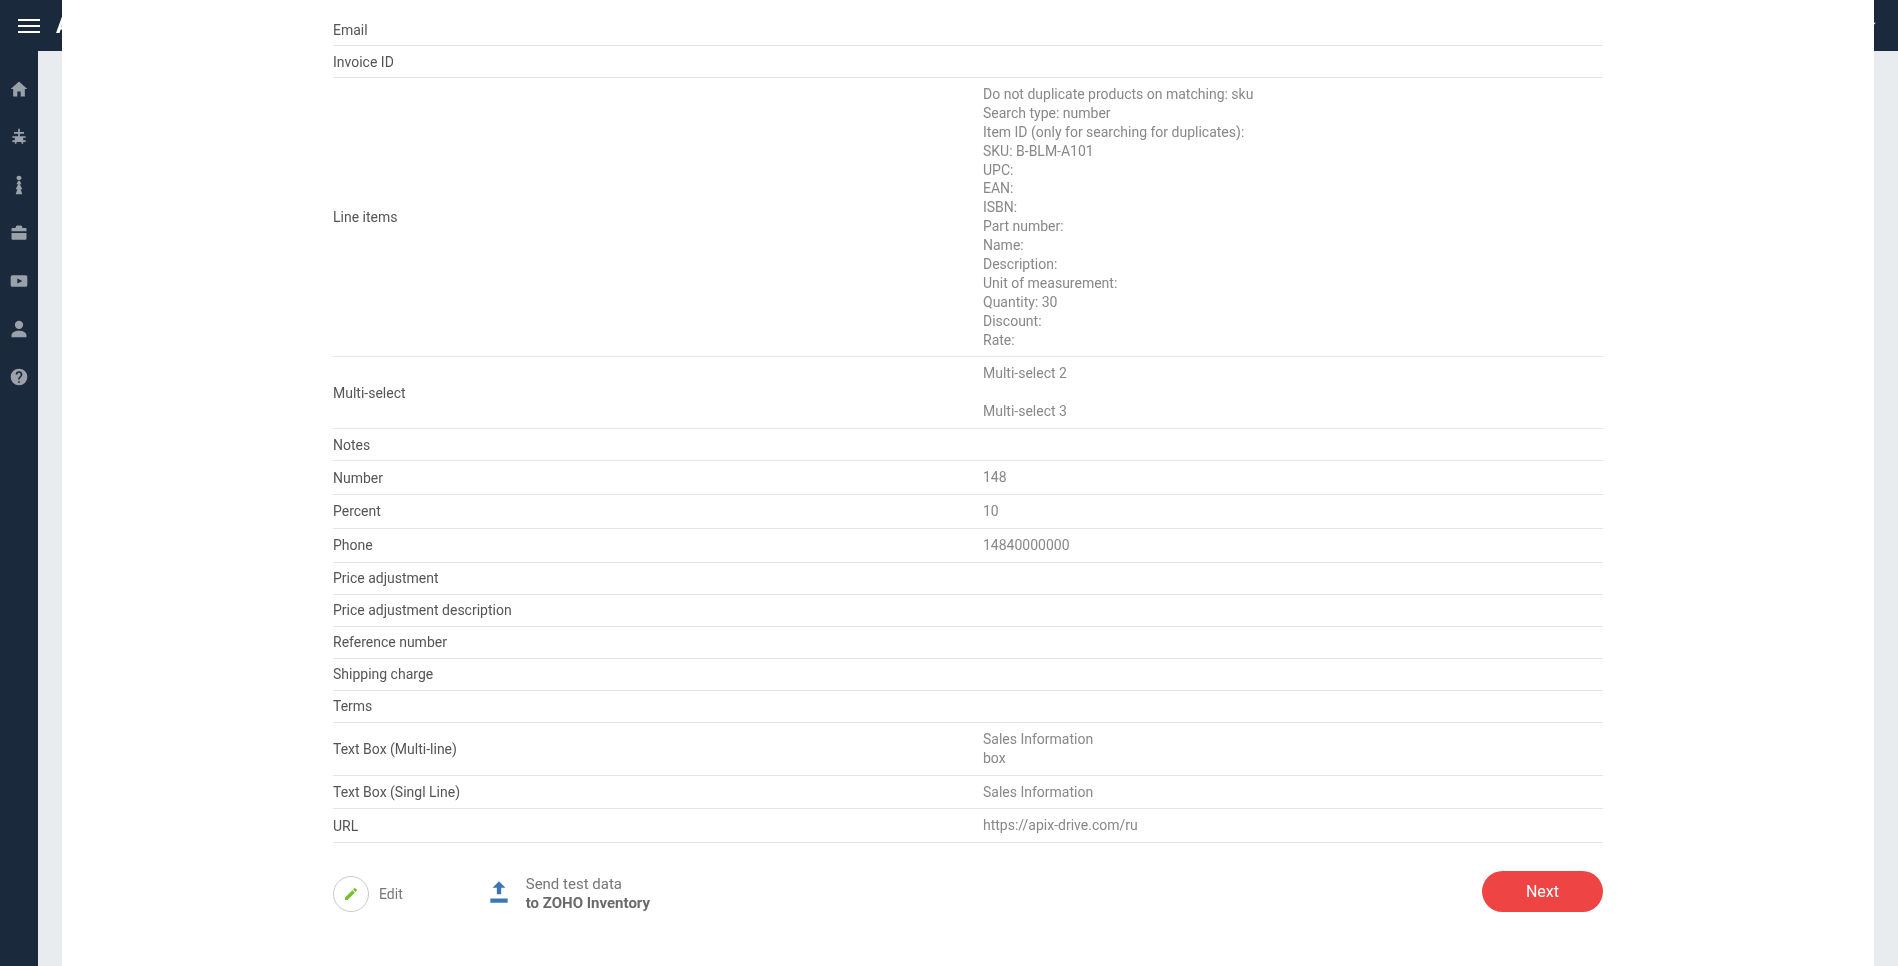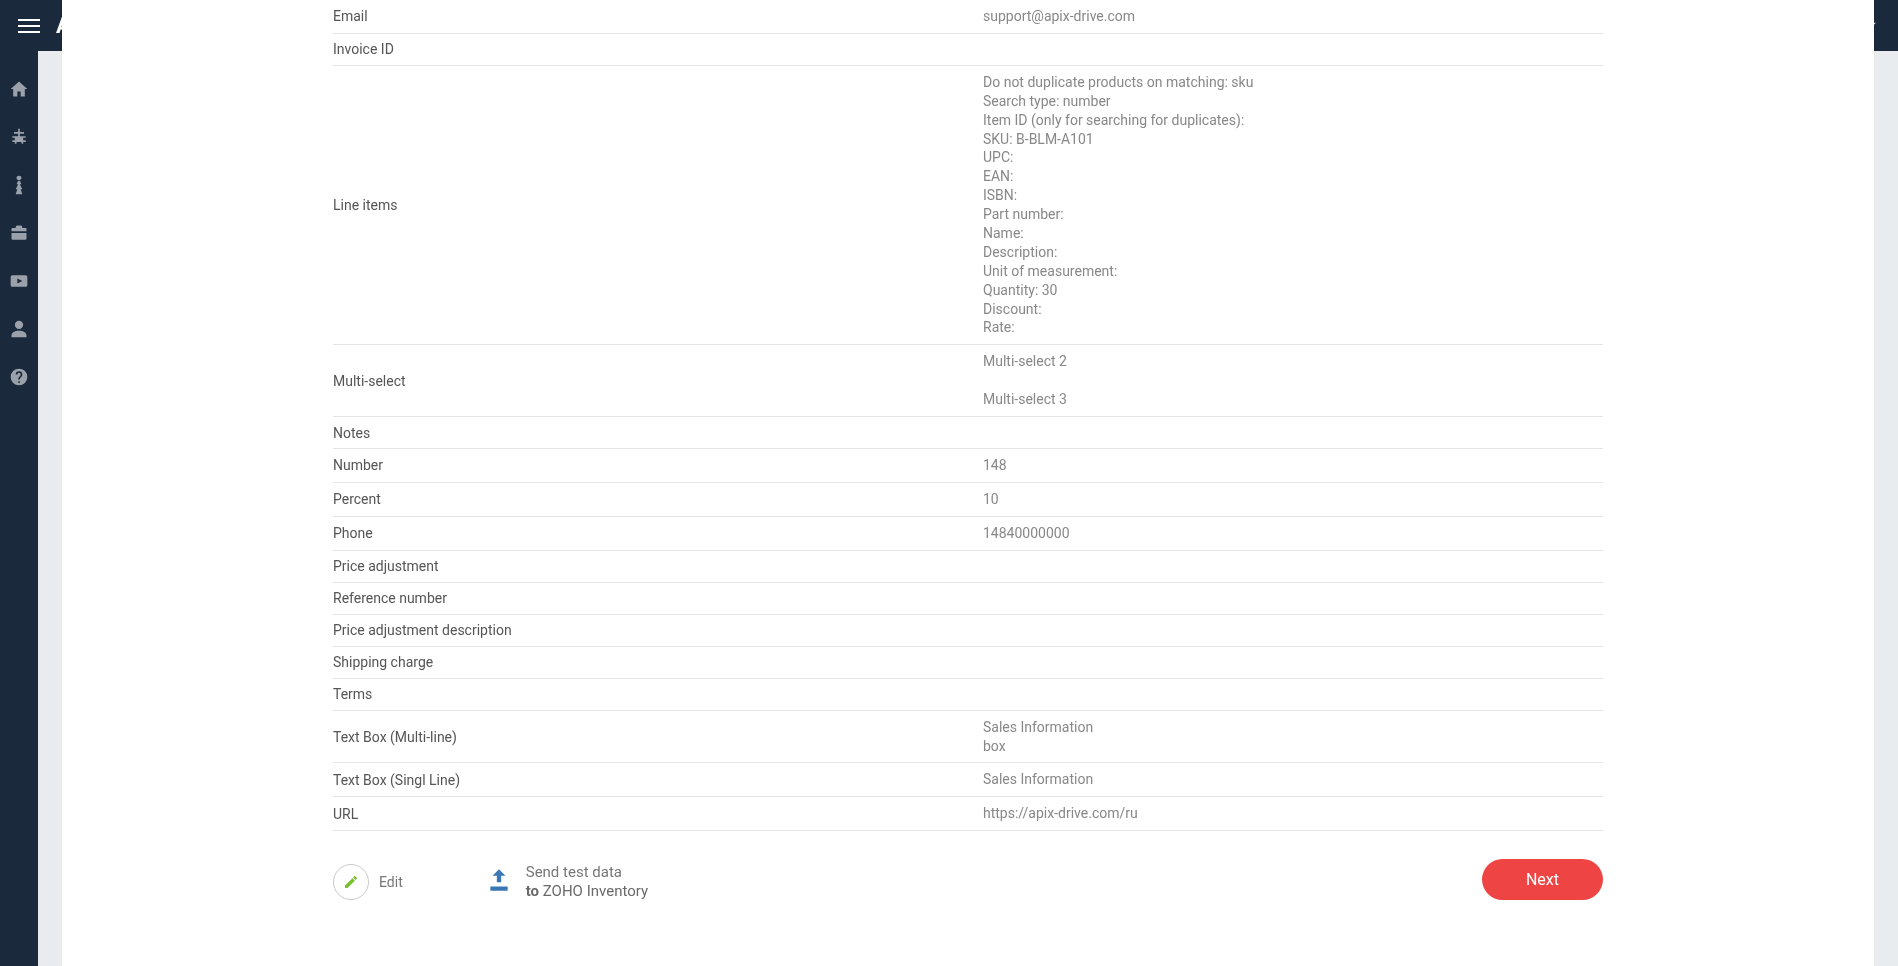--- a/index.html
+++ b/index.html
@@ -26,21 +26,21 @@
   .user-name{font-size:15px}
   .user-sub{color:#9aa1aa;font-size:12px}
   .user-sub .days{color:#fff;font-weight:600}
   .chevron-down{margin-left:auto;color:#dfe3e8}
   
   .sidebar{position:absolute;left:0;top:51px;width:38px;height:calc(100% - 51px);background:#1b293d;display:flex;flex-direction:column;align-items:center;padding-top:28px;gap:28px}
   .sidebar .sicon{width:20px;height:20px;fill:#9aa1aa;cursor:pointer}
   
   .stage{position:absolute;left:38px;top:51px;right:0;bottom:0;display:flex;justify-content:center}
   .panel{width:1812px;background:#fff;margin-top:-51px;padding-top:0;position:relative}
-  .inner{width:1290px;margin:0 auto;padding:0 10px 24px}
+  .inner{width:1290px;margin:14px auto;padding:0 10px 24px}
   
   .row{display:flex;border-bottom:1px solid #e5e5e5;padding:7px 0;min-height:32px;align-items:center}
   .row .label{width:650px;flex:0 0 650px;color:#555}
   .row .value{flex:1;color:#888;line-height:1.35}
   .row .value .vline{display:block}
   
   .footer{display:flex;align-items:flex-end;gap:21px;padding-top:28px}
   .edit-btn{display:flex;align-items:center;gap:10px;cursor:pointer;color:#777}
   .edit-circle{width:36px;height:36px;border:1px solid #c9c9c9;border-radius:50%;display:flex;align-items:center;justify-content:center}
   .edit-circle svg{width:16px;height:16px;fill:#77c030}
@@ -128,23 +128,20 @@
       <path d="M12 2a10 10 0 100 20 10 10 0 000-20zm1 17h-2v-2h2zm1.9-7.2l-.9.9c-.7.7-1 1.3-1 2.3h-2v-.5c0-1 .4-1.9 1.1-2.6l1.2-1.2c.4-.4.7-1 .7-1.7a2 2 0 10-4 0H8a4 4 0 118 0c0 .9-.4 1.8-1.1 2.8z"></path>
     </svg>
 </div>
 
 <div class="stage">
   <div class="panel">
     <div class="inner" id="rows-host">
 
       <div class="row">
           <div class="label">Email</div>
-          <div class="value">
-            <span class="vline">support@apix-drive.com</span>
-          </div>
         </div>
         <div class="row">
           <div class="label">Invoice ID</div>
           <div class="value"></div>
         </div>
         <div class="row">
           <div class="label">Line items</div>
           <div class="value">
             <span class="vline">Do not duplicate products on matching: sku</span>
             <span class="vline">Search type: number</span>
@@ -190,25 +187,25 @@
           <div class="label">Phone</div>
           <div class="value">
             <span class="vline">14840000000</span>
           </div>
         </div>
         <div class="row">
           <div class="label">Price adjustment</div>
           <div class="value"></div>
         </div>
         <div class="row">
+          <div class="label">Price adjustment description</div>
+          <div class="value"></div>
+        </div>
+        <div class="row">
           <div class="label">Reference number</div>
-          <div class="value"></div>
-        </div>
-        <div class="row">
-          <div class="label">Price adjustment description</div>
           <div class="value"></div>
         </div>
         <div class="row">
           <div class="label">Shipping charge</div>
           <div class="value"></div>
         </div>
         <div class="row">
           <div class="label">Terms</div>
           <div class="value"></div>
         </div>
@@ -242,21 +239,21 @@
         </div>
         <div class="send-btn">
           <div class="send-icon">
             <svg viewBox="0 0 24 24">
                 <path d="M12 2l6 6h-4v6h-4V8H6zM4 18h16v4H4z"></path>
               </svg>
           </div>
           <div class="send-text">
             <div>Send test data</div>
             <div class="line2">
-              <span>to </span><span style="font-weight:400">ZOHO Inventory</span>
+              <span>to </span><span style="font-weight:700">ZOHO Inventory</span>
             </div>
           </div>
         </div>
         <button class="next-btn">Next</button>
       </div>
     </div>
   </div>
 </div>
 
 </body></html>

